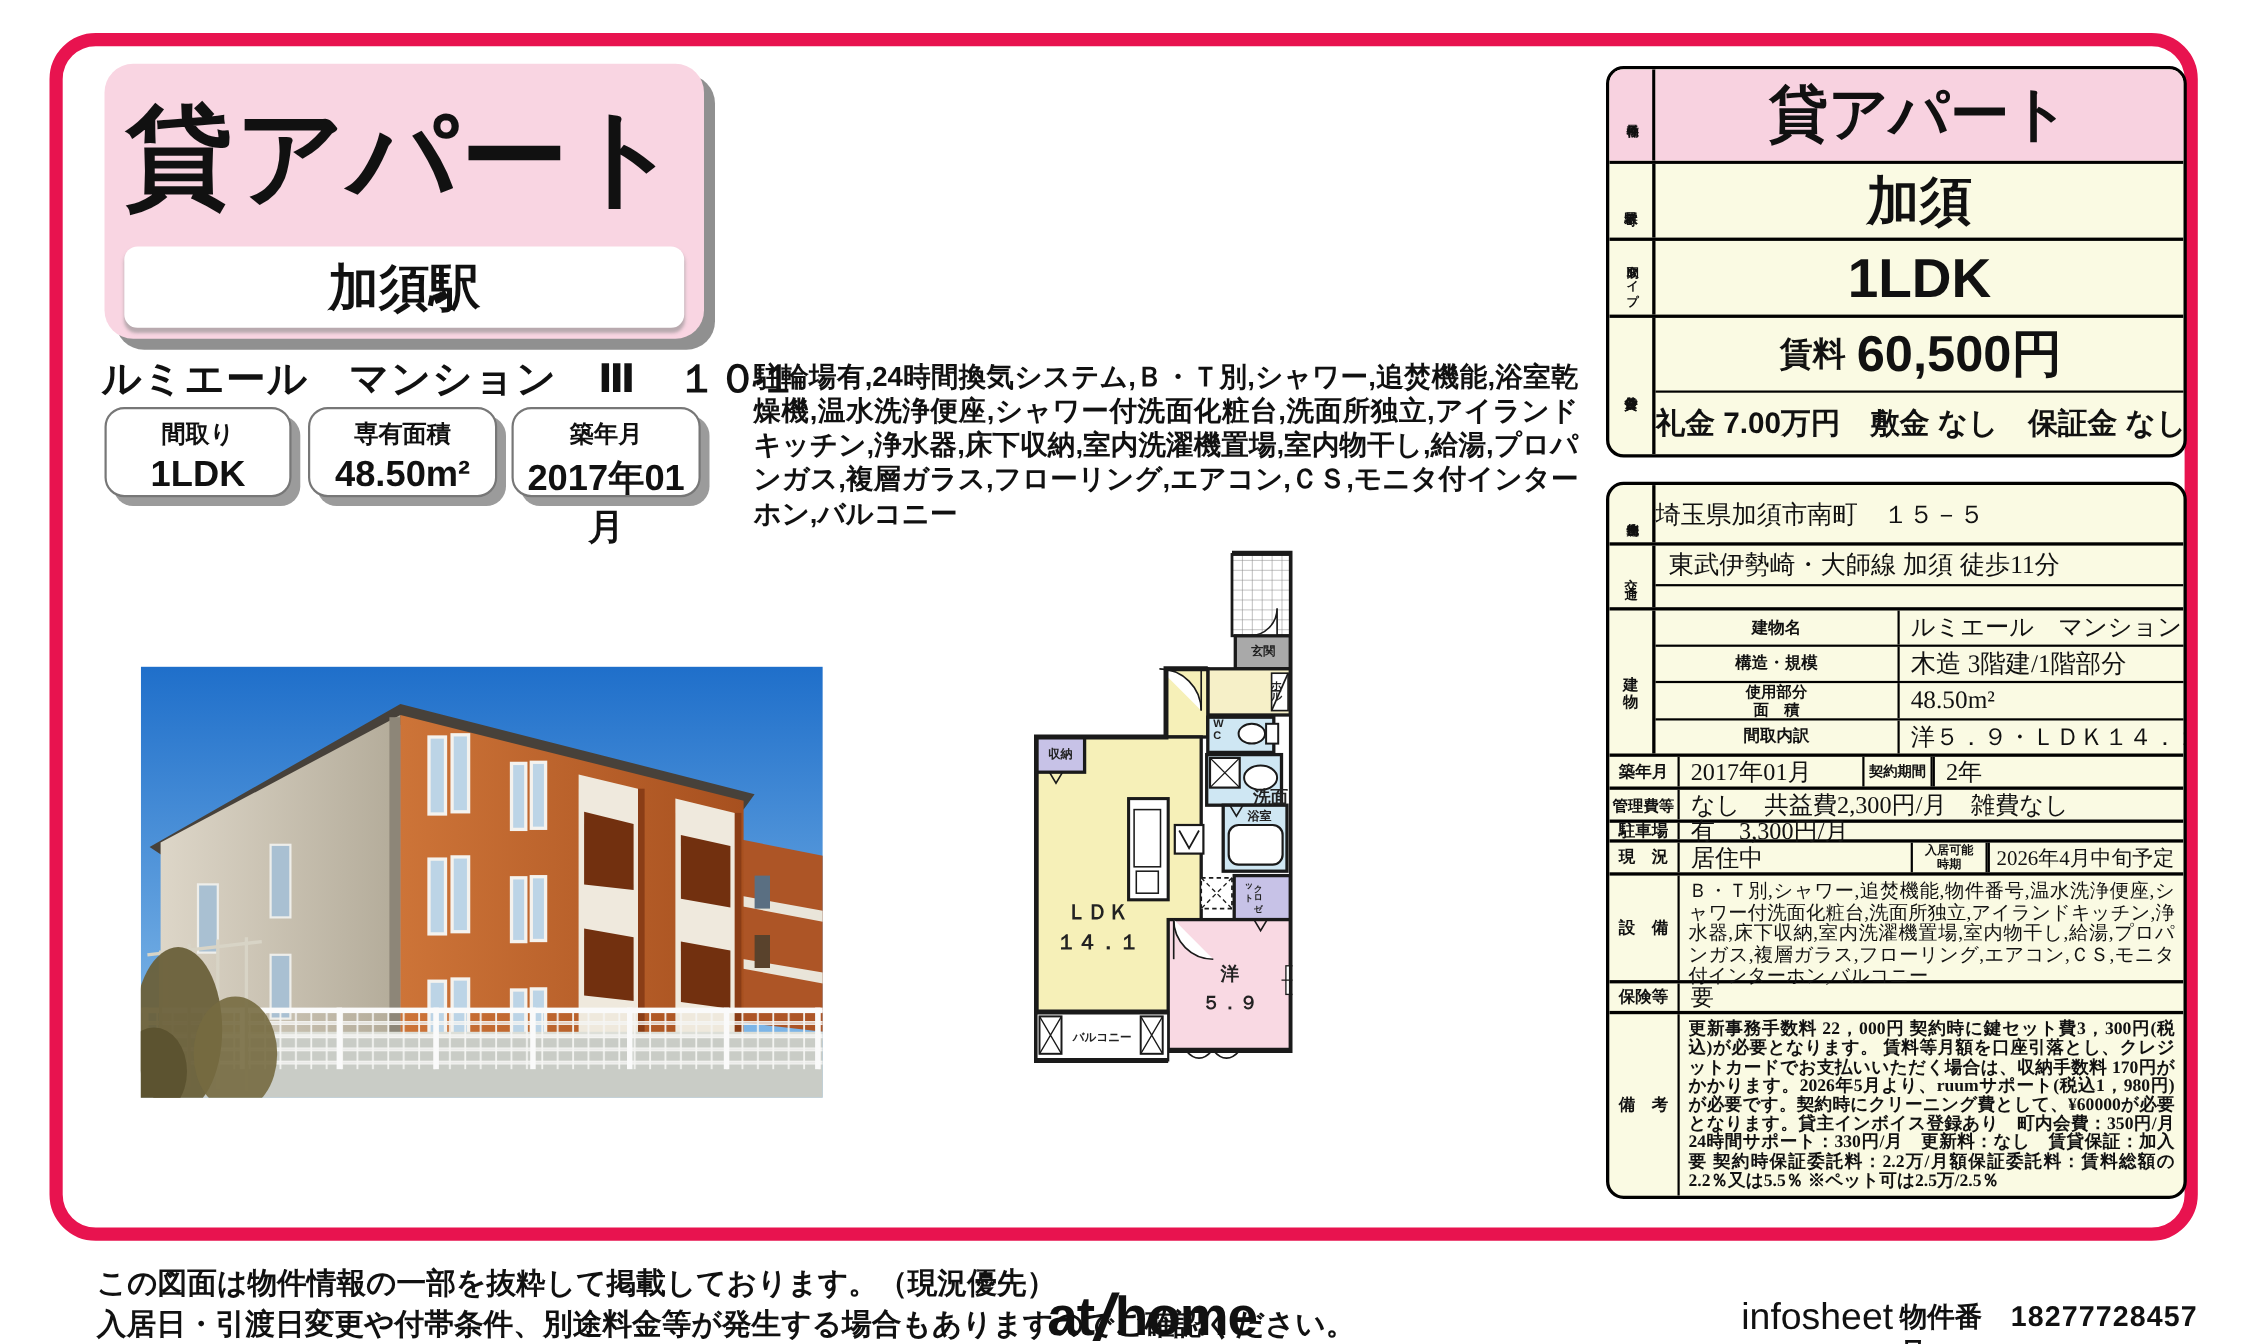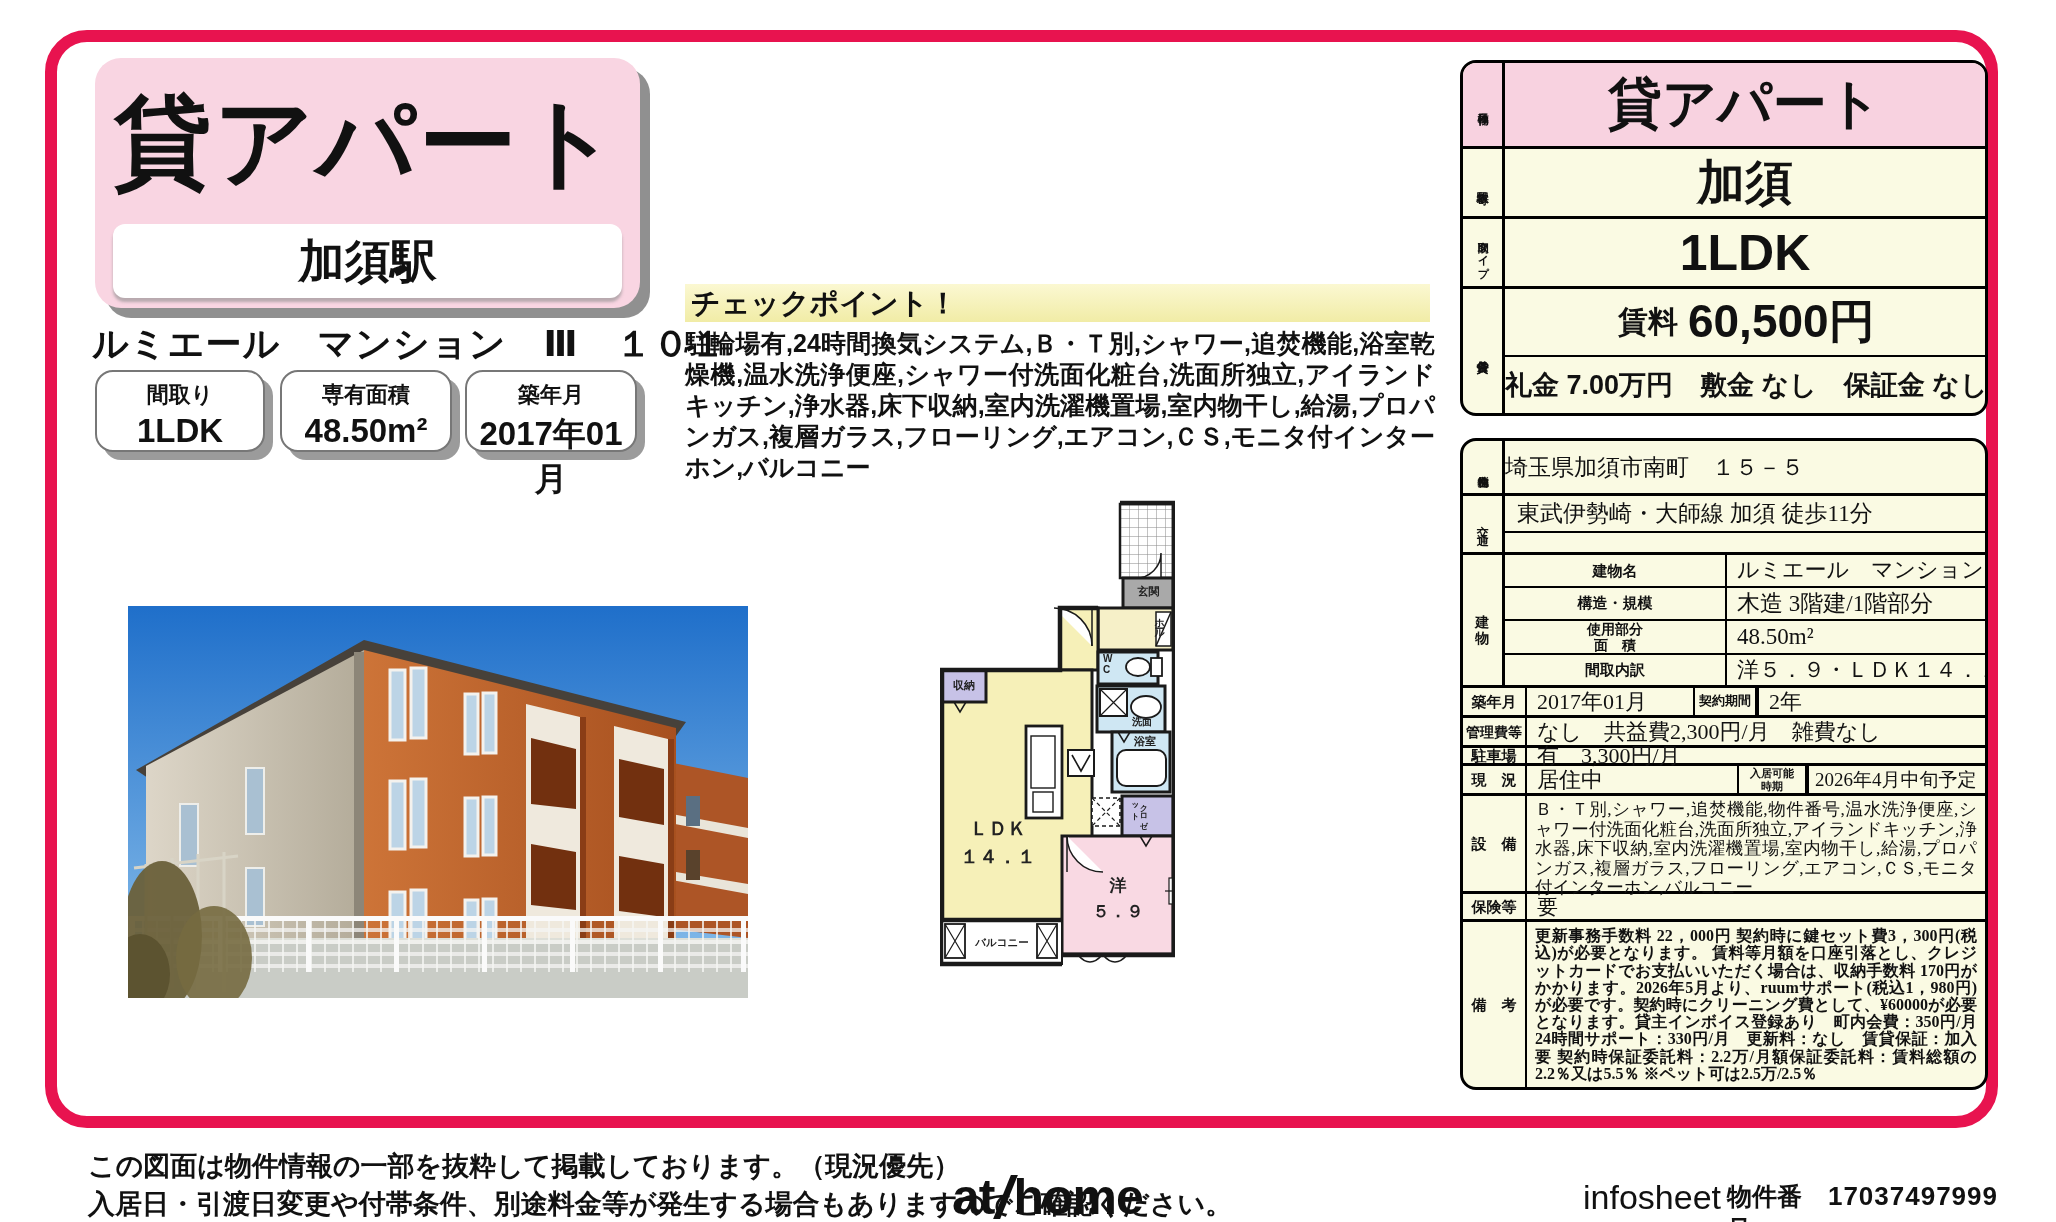--- a/index.html
+++ b/index.html
@@ -85,23 +85,20 @@
   </div>
   <div id="spec2" class="abs spec-box">
     <div class="spec-label">専有面積</div>
     <div class="spec-value">48.50m²</div>
   </div>
   <div id="spec3" class="abs spec-box">
     <div class="spec-label">築年月</div>
     <div class="spec-value">2017年01月</div>
   </div>
 
-  <div id="cp-bar" class="abs">
-    <span>チェックポイント！</span>
-  </div>
   <div id="cp-body" class="abs">駐輪場有,24時間換気システム,Ｂ・Ｔ別,シャワー,追焚機能,浴室乾燥機,温水洗浄便座,シャワー付洗面化粧台,洗面所独立,アイランドキッチン,浄水器,床下収納,室内洗濯機置場,室内物干し,給湯,プロパンガス,複層ガラス,フローリング,エアコン,ＣＳ,モニタ付インターホン,バルコニー</div>
 
   <div id="photo" class="abs">
     <svg width="620" height="392" viewBox="0 0 620 392">
       <defs>
         <linearGradient id="sky" x1="0" y1="0" x2="0" y2="1">
           <stop offset="0" stop-color="#1f6fca"></stop>
             <stop offset="1" stop-color="#8ec2ec"></stop>
         </linearGradient>
         <linearGradient id="side" x1="0" y1="0" x2="1" y2="0">
@@ -250,21 +247,21 @@
         <path d="M138,455 q12,14 24,0" fill="#ffffff" stroke-width="1.6"></path>
         <path d="M163,455 q12,14 24,0" fill="#ffffff" stroke-width="1.6"></path>
 
         <path d="M180,3 H234 V455 H122 M122,420 H1 V464 H122 M2,420 V170 H120 V108 H158" stroke-width="4.5"></path>
       </g>
     </svg>
     <div class="plan-label" style="left:186px;top:84px;width:45px;text-align:center;font-size:11px;">玄関</div>
     <div class="plan-label vtext" style="left:212px;top:111px;font-size:10px;">ホール</div>
     <div class="plan-label" style="left:163px;top:153px;font-size:10px;white-space:pre-line;line-height:1.1;">W
 C</div>
-    <div class="plan-label" style="left:162px;top:215px;width:50px;text-align:right;font-size:10px;">洗面</div>
+    <div class="plan-label" style="left:190px;top:215px;width:50px;text-align:center;font-size:16px;">洗面</div>
     <div class="plan-label" style="left:182px;top:234px;width:46px;text-align:center;font-size:11px;">浴室</div>
     <div class="plan-label vtext" style="left:190px;top:298px;height:36px;font-size:8px;line-height:1.05;">クロゼット</div>
     <div class="plan-label" style="left:4px;top:178px;width:40px;text-align:center;font-size:11px;">収納</div>
     <div class="plan-label" style="left:8px;top:316px;width:100px;text-align:center;font-size:19px;">ＬＤＫ</div>
     <div class="plan-label" style="left:8px;top:344px;width:100px;text-align:center;font-size:19px;">１４．１</div>
     <div class="plan-label" style="left:138px;top:374px;width:80px;text-align:center;font-size:17px;">洋</div>
     <div class="plan-label" style="left:138px;top:400px;width:80px;text-align:center;font-size:17px;">５．９</div>
     <div class="plan-label" style="left:18px;top:436px;width:88px;text-align:center;font-size:10.5px;">バルコニー</div>
   </div>
 
@@ -379,16 +376,16 @@
   <div id="disc1" class="abs">この図面は物件情報の一部を抜粋して掲載しております。（現況優先）</div>
   <div id="disc2" class="abs">入居日・引渡日変更や付帯条件、別途料金等が発生する場合もありますのでご確認ください。</div>
   <div id="logo" class="abs">
     <span>at</span>
     <span class="slash"></span>
     <span>home</span>
   </div>
   <div id="infosheet" class="abs">infosheet</div>
   <div id="propno" class="abs">
     <span class="no-label">物件番号</span>
-    <span class="no-val">17037497999</span>
+    <span class="no-val">18277728457</span>
   </div>
 
 </div>
 
 </body></html>

